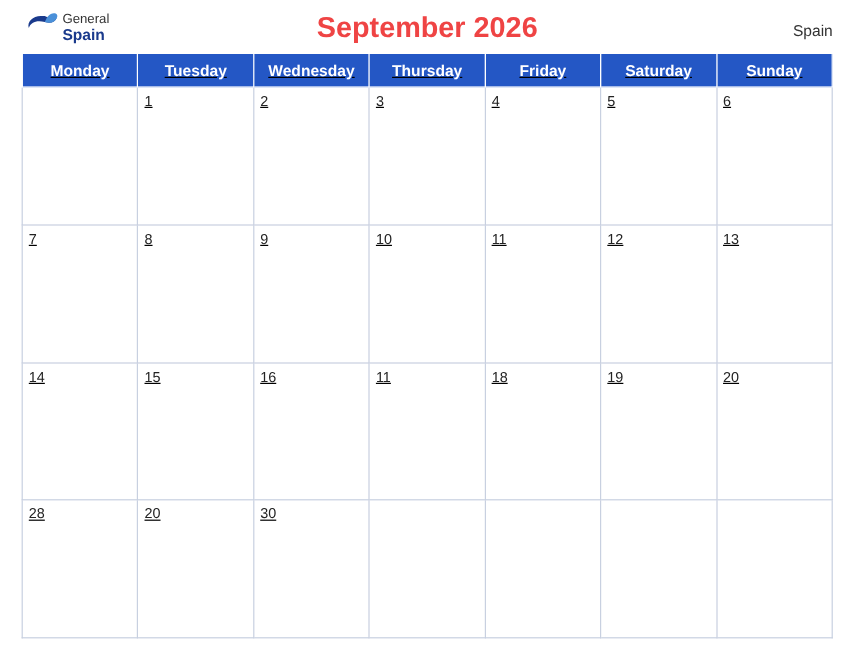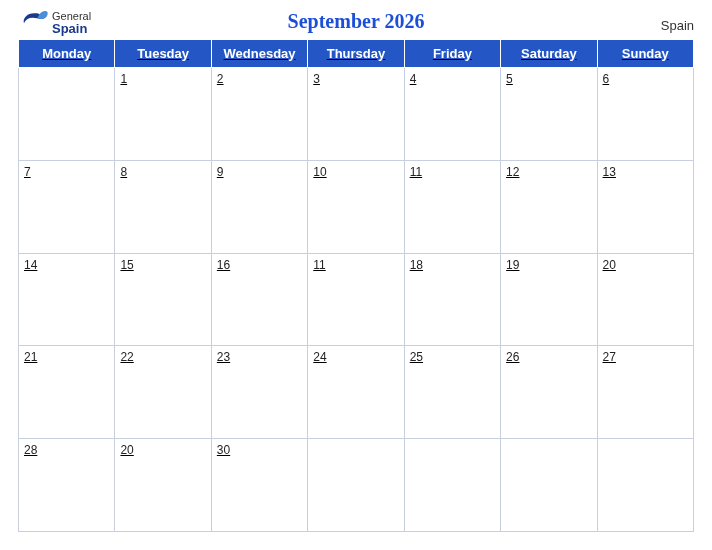--- a/index.html
+++ b/index.html
@@ -53,26 +53,25 @@
     .logo-container {
       display: flex;
       align-items: flex-start;
       gap: 2px;
     }
     .logo-words {
       display: flex;
       flex-direction: column;
     }
     .month-title {
-      font-size: 20px;
+      font-size: 24px;
       font-weight: bold;
-      color: #1d4ed8;
+      color: #ef4444;
       text-align: center;
       flex: 1;
-      font-family: Liberation Serif, serif;
     }
     .country-label {
       position: absolute;
       right: 0;
       top: 8px;
       font-size: 13px;
       color: #333;
     }
     .calendar-table {
       width: 100%;
@@ -173,29 +172,20 @@
       <tr class="week-row">
         <td><span class="day-num">14</span></td>
         <td><span class="day-num">15</span></td>
         <td><span class="day-num">16</span></td>
         <td><span class="day-num">11</span></td>
         <td><span class="day-num">18</span></td>
         <td><span class="day-num">19</span></td>
         <td><span class="day-num">20</span></td>
       </tr>
 
-      <tr class="week-row">
-        <td><span class="day-num">21</span></td>
-        <td><span class="day-num">22</span></td>
-        <td><span class="day-num">23</span></td>
-        <td><span class="day-num">24</span></td>
-        <td><span class="day-num">25</span></td>
-        <td><span class="day-num">26</span></td>
-        <td><span class="day-num">27</span></td>
-      </tr>
 
       <tr class="week-row">
         <td><span class="day-num">28</span></td>
         <td><span class="day-num">20</span></td>
         <td><span class="day-num">30</span></td>
         <td class="empty-cell"><span class="day-num"></span></td>
         <td class="empty-cell"><span class="day-num"></span></td>
         <td class="empty-cell"><span class="day-num"></span></td>
         <td class="empty-cell"><span class="day-num"></span></td>
       </tr>

